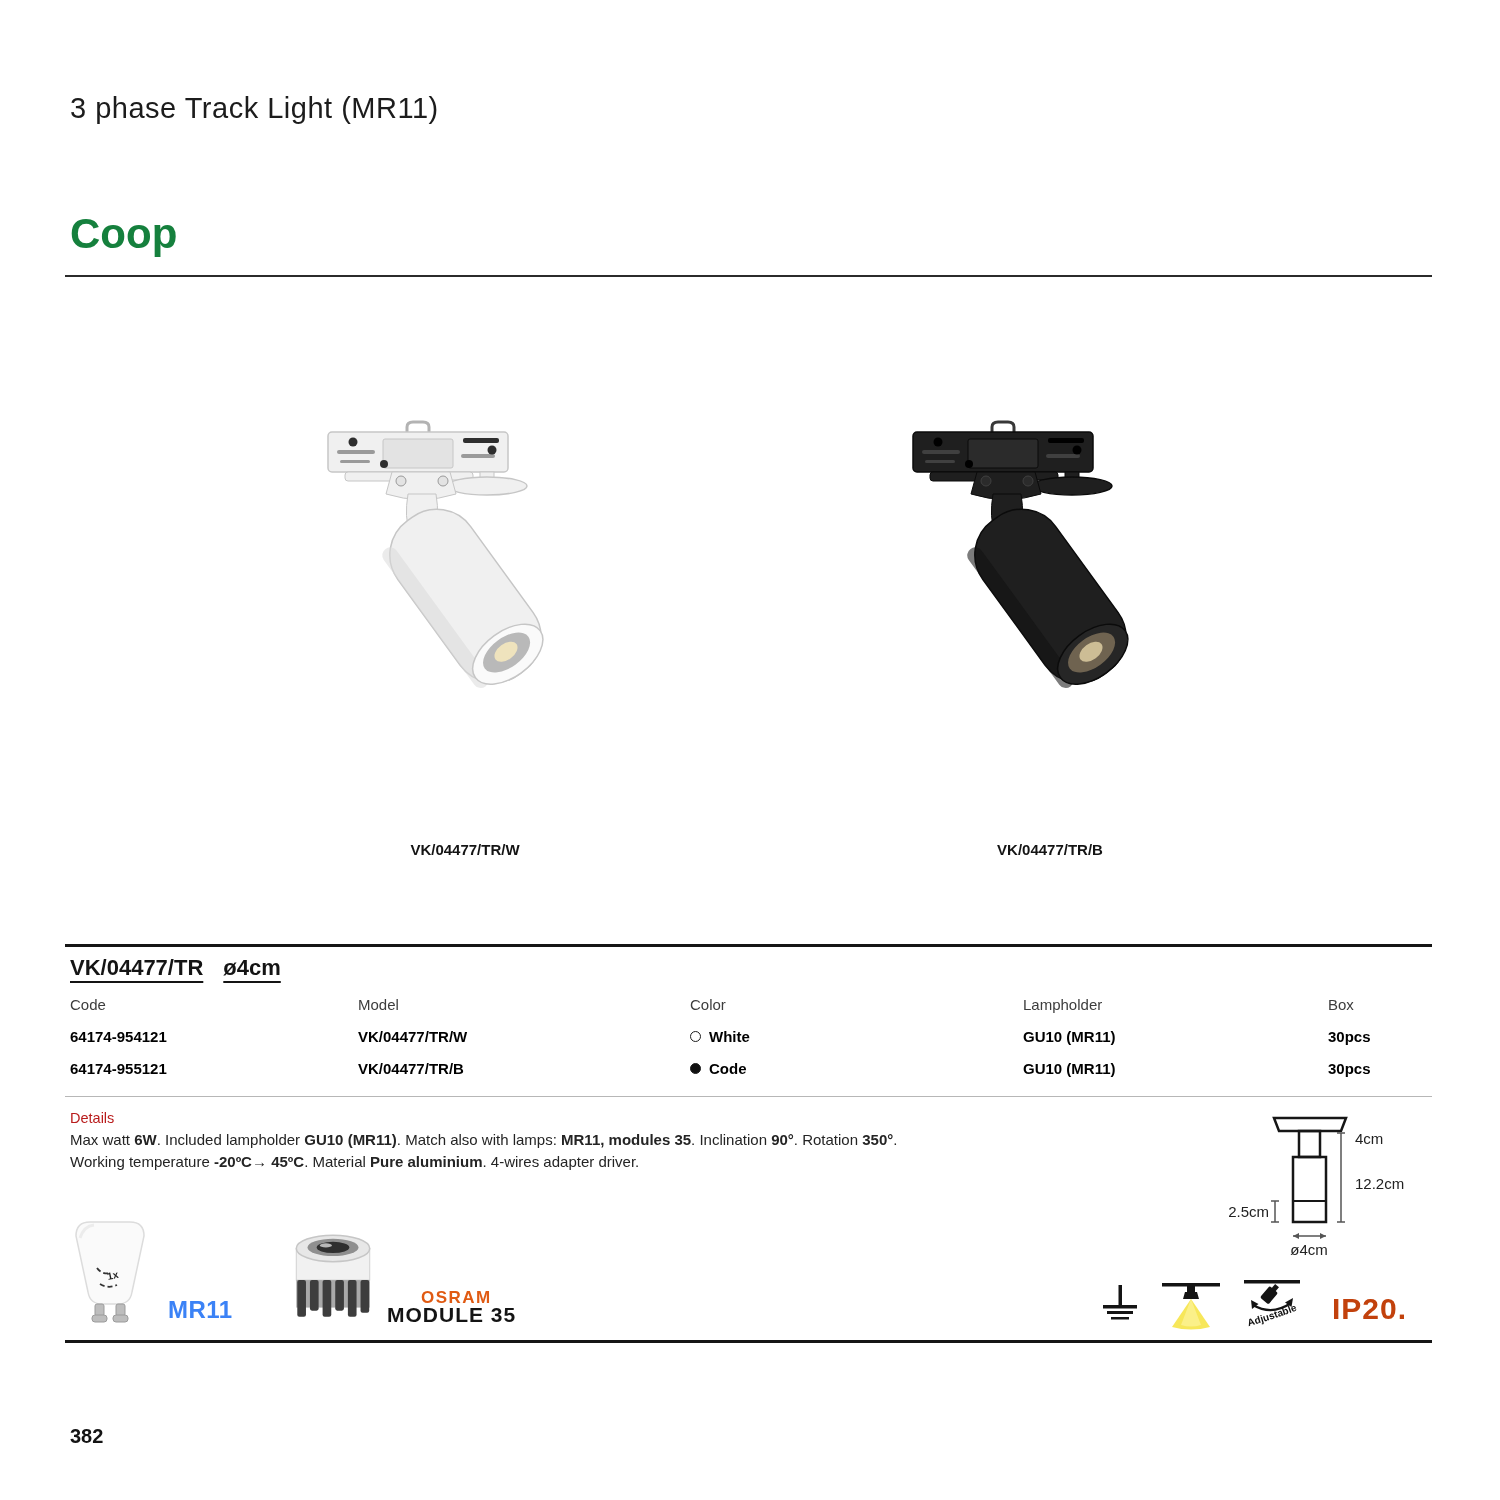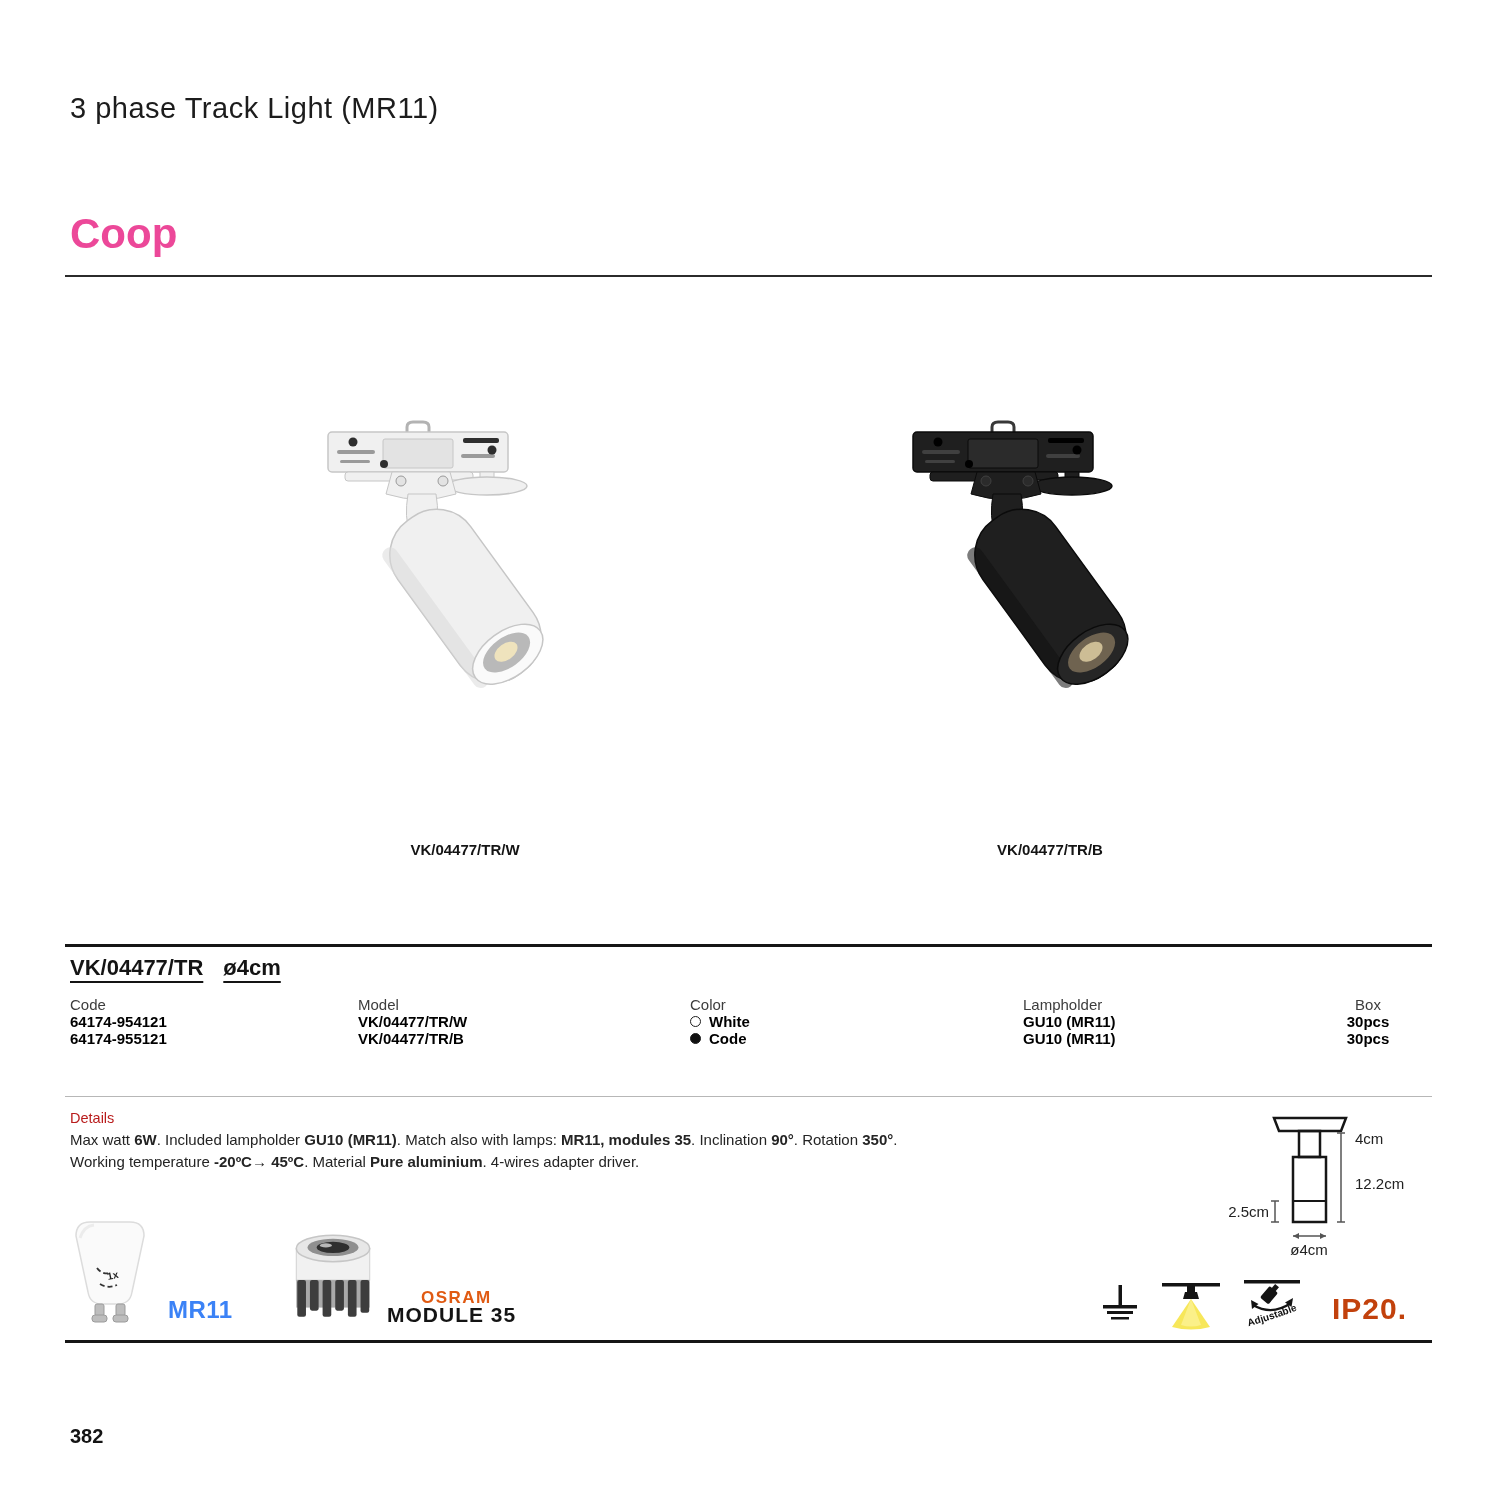--- a/index.html
+++ b/index.html
@@ -1,20 +1,20 @@
 <!DOCTYPE html>
 <html><head>
 <meta charset="utf-8">
 <style>
   html,body{margin:0;padding:0;background:#fff;}
   .page{position:relative;width:1432px;height:1500px;background:#ffffff;
         font-family:"Liberation Sans",sans-serif;color:#1a1a1a;overflow:hidden;}
 
   .cat-title{position:absolute;left:70px;top:92px;font-size:29px;font-weight:400;color:#1c1c1c;letter-spacing:.5px;}
-  .prod-name{position:absolute;left:70px;top:210px;font-size:42px;font-weight:700;color:#ec4899;}
+  .prod-name{position:absolute;left:70px;top:210px;font-size:42px;font-weight:700;color:#15803d;}
 
   .rule{position:absolute;left:65px;width:1370px;}
   .rule-top{top:275px;height:2px;background:#2b2b2b;}
   .table-topline{top:944px;height:3px;background:#161616;}
   .table-botline{top:1096px;height:1px;background:#b7b7b7;}
   .rule-bottom{top:1340px;height:3px;background:#161616;}
 
   .prod-figure{position:absolute;width:380px;height:300px;}
   .fig-white{left:295px;top:398px;}
   .fig-black{left:880px;top:398px;}
@@ -25,24 +25,24 @@
   .variant-white{--body:#f0f0f0;--body2:#e3e3e3;--stroke:#c6c6c6;--stroke2:#b3b3b3;--detail:#9a9a9a;
                  --dark:#2e2e2e;--shade:#dadada;--ring:#fafafa;--lensouter:#b9b9b9;--lens:#efe3bd;}
   .variant-black{--body:#1f1f1f;--body2:#2b2b2b;--stroke:#0b0b0b;--stroke2:#383838;--detail:#404040;
                  --dark:#000000;--shade:#101010;--ring:#262626;--lensouter:#6f6350;--lens:#cdbd95;}
 
   .spec-title{position:absolute;left:70px;top:955px;font-size:22px;font-weight:700;color:#141414;
               text-decoration:underline;text-underline-offset:6px;text-decoration-thickness:2px;}
   .spec-title .gap{margin-left:20px;}
 
   .spec-grid{position:absolute;left:70px;top:996px;width:1338px;display:grid;
-             grid-template-columns:288px 332px 333px 305px 1fr;font-size:15px;line-height:17px;}
+             grid-template-columns:288px 332px 333px 305px 1fr;row-gap:15px;font-size:15px;line-height:17px;}
   .spec-grid .hd{font-weight:400;color:#3d3d3d;}
   .spec-grid .cell{font-weight:700;color:#000000;}
-  .spec-grid .right{text-align:center;}
+  .spec-grid .right{text-align:left;}
   .colorcell{display:flex;align-items:center;gap:8px;}
   .dot{width:11px;height:11px;border-radius:50%;border:1.5px solid #1e1e1e;box-sizing:border-box;background:#fff;flex:0 0 auto;}
   .dot-black{background:#111;}
 
   .details-label{position:absolute;left:70px;top:1110px;font-size:14.5px;color:#b91c1c;}
   .details-text{position:absolute;left:70px;top:1129px;width:1015px;font-size:15px;line-height:22px;color:#242424;}
   .details-text .b{font-weight:700;}
 
   .dim-svg{position:absolute;left:1228px;top:1106px;}
   .dim-svg text{font-family:"Liberation Sans",sans-serif;font-size:15px;fill:#222;}

